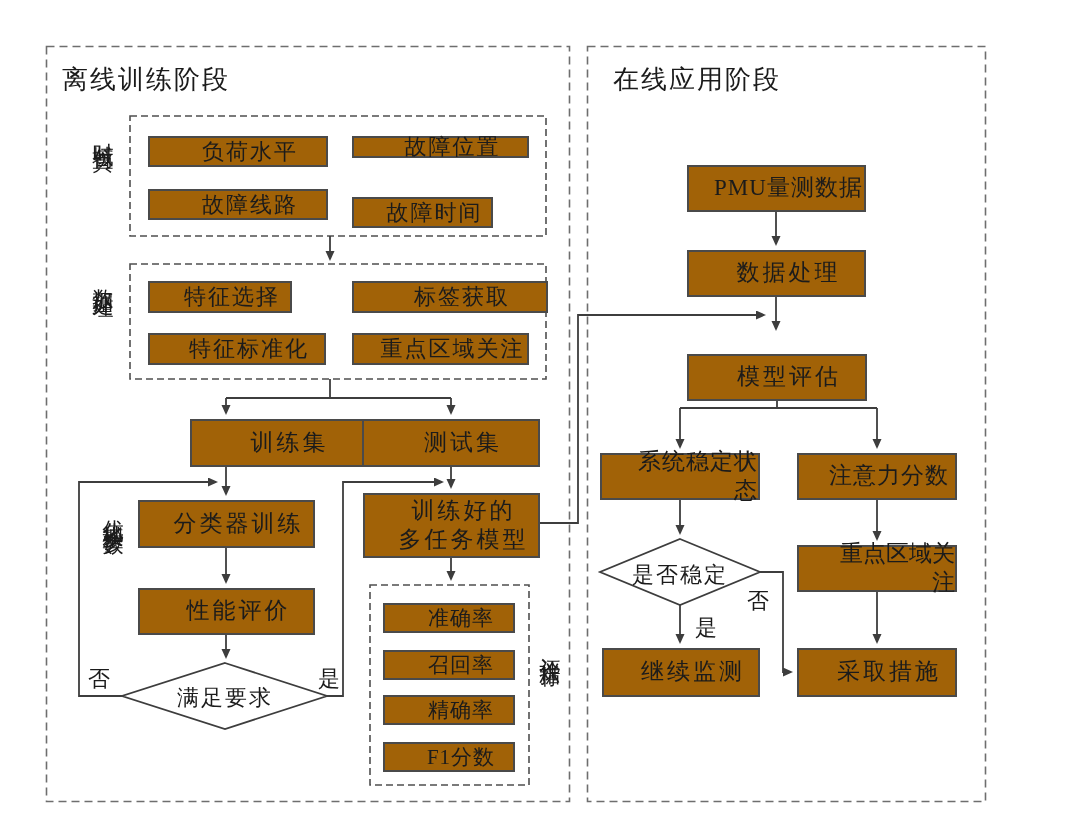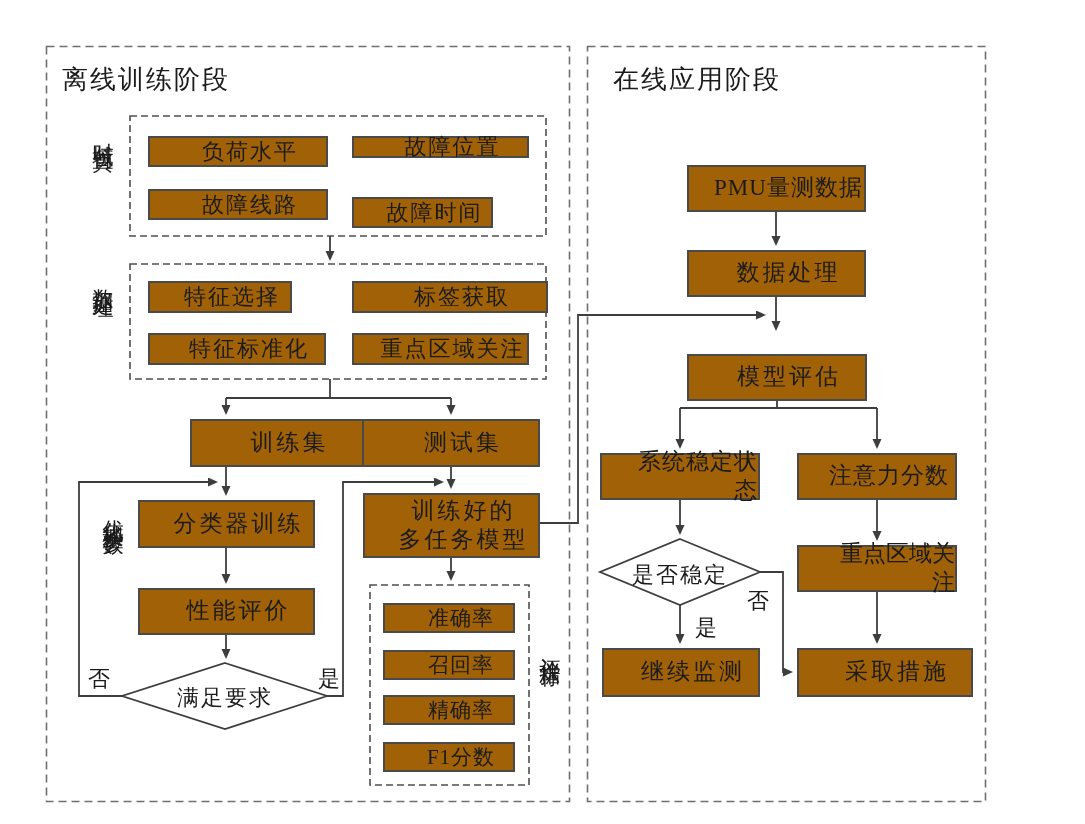--- a/index.html
+++ b/index.html
@@ -124,15 +124,15 @@
 
   <div class="box" style="left:600px;top:453px;width:160px;height:47px;letter-spacing:1px;">系统稳定状态</div>
   <div class="box" style="left:797px;top:453px;width:160px;height:47px;letter-spacing:1px;">注意力分数</div>
 
   <div class="dlabel" style="left:610px;top:560px;width:140px;">是否稳定</div>
   <div class="tag" style="left:747px;top:586px;">否</div>
   <div class="tag" style="left:695px;top:613px;">是</div>
 
   <div class="box" style="left:602px;top:648px;width:158px;height:49px;">继续监测</div>
   <div class="box" style="left:797px;top:545px;width:160px;height:47px;letter-spacing:0;">重点区域关注</div>
-  <div class="box" style="left:797px;top:648px;width:176px;height:49px;">采取措施</div>
+  <div class="box" style="left:797px;top:648px;width:160px;height:49px;">采取措施</div>
 
 </div>
 
 </body></html>

